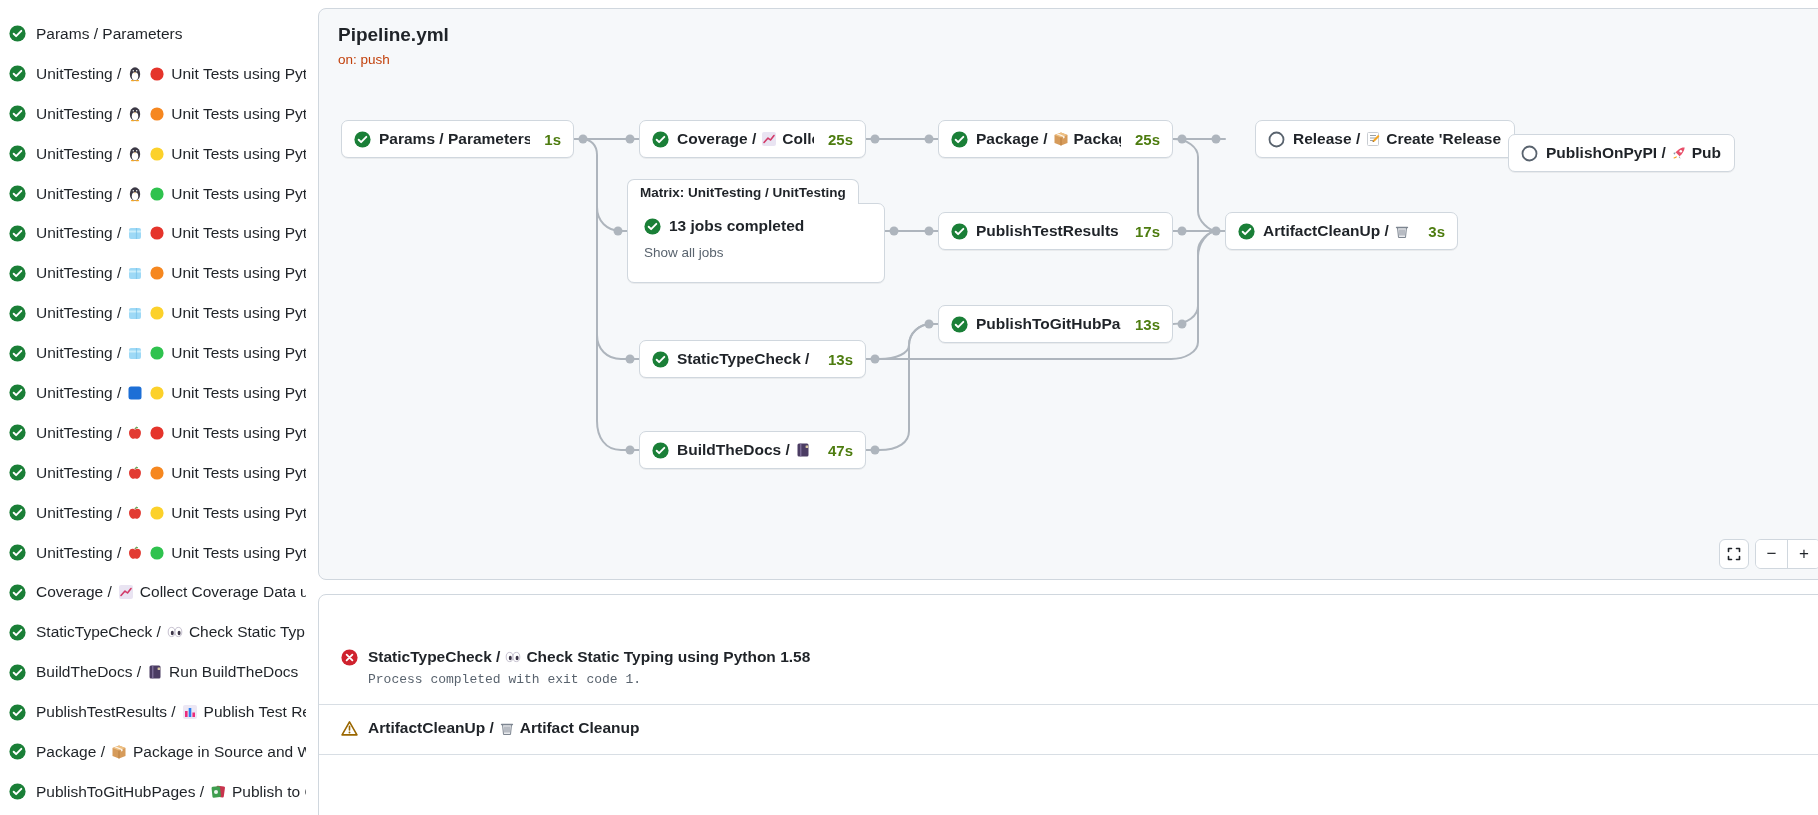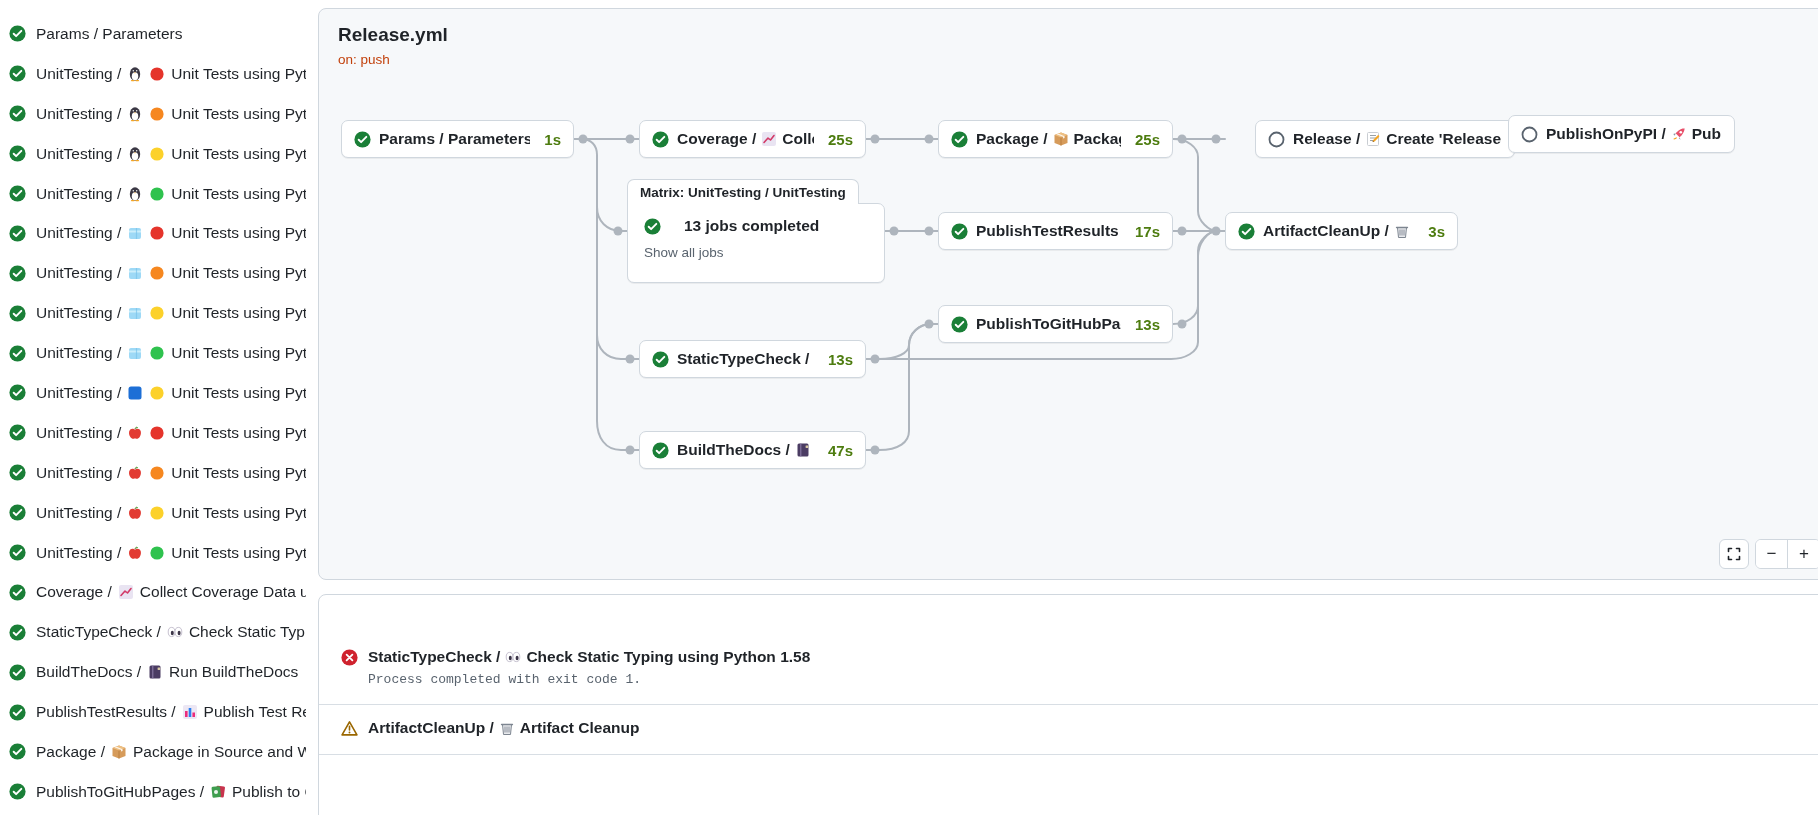--- a/index.html
+++ b/index.html
@@ -19,21 +19,21 @@
   .gp-title{position:absolute;left:19px;top:15px;font-size:19px;font-weight:700;color:#1f2328}
   .gp-trigger{position:absolute;left:19px;top:43px;font-size:13.5px;color:#c2410c}
   #edges{position:absolute;left:0;top:0;width:1520px;height:572px;pointer-events:none}
   .node{position:absolute;height:38px;background:#fff;border:1px solid #d0d7de;border-radius:7px;display:flex;align-items:center;gap:8px;padding:0 12px;box-shadow:0 1px 0 rgba(31,35,40,.06);cursor:pointer;z-index:2}
   .node-label{display:inline-flex;align-items:center;gap:5px;font-size:15.5px;font-weight:600;color:#1f2328;white-space:nowrap;overflow:hidden;flex:1;min-width:0}
   .lp{white-space:nowrap}
   .dur{font-size:15px;color:#4d7c0f;font-weight:700;flex:none;margin-left:auto;padding-left:6px}
 
   .matrix-tab{position:absolute;left:308px;top:170px;height:25px;background:#fff;border:1px solid #d0d7de;border-bottom:none;border-radius:7px 7px 0 0;padding:0 12px;display:flex;align-items:center;font-size:13.5px;font-weight:700;color:#1f2328;z-index:3;white-space:nowrap}
   .matrix-body{position:absolute;left:308px;top:194px;width:258px;height:80px;background:#fff;border:1px solid #d0d7de;border-radius:0 7px 7px 7px;padding:13px 16px;z-index:2;box-shadow:0 1px 0 rgba(31,35,40,.06)}
-  .matrix-row{display:flex;align-items:center;gap:23px;font-size:15.5px;font-weight:600;color:#1f2328}
+  .matrix-row{display:flex;align-items:center;gap:8px;font-size:15.5px;font-weight:600;color:#1f2328}
   .show-link{margin-top:10px;font-size:13.5px;color:#59636e;cursor:pointer}
 
   .zoomctrl-fs{position:absolute;left:1400px;top:530px;width:30px;height:30px;background:#fff;border:1px solid #d0d7de;border-radius:6px;display:flex;align-items:center;justify-content:center;cursor:pointer;z-index:4}
   .zoomctrl-group{position:absolute;left:1436px;top:530px;height:30px;display:flex;border:1px solid #d0d7de;border-radius:6px;background:#fff;overflow:hidden;z-index:4}
   .zoomctrl-group button{width:32px;height:28px;border:none;background:#fff;font-size:17px;color:#1f2328;cursor:pointer;font-family:inherit}
   .zoomctrl-group button:first-child{border-right:1px solid #d0d7de}
 
   
   .annotations{position:absolute;left:318px;top:594px;width:1520px;height:240px;background:#fff;border:1px solid #d0d7de;border-radius:8px 8px 0 0}
   .ann-header{padding:20px 22px 0}
@@ -494,21 +494,21 @@
             <rect x="2" y="2.5" width="8.5" height="11" rx="1.2" fill="#3f9e4f" transform="rotate(-6 6 8)"></rect>
             <circle cx="6" cy="8" r="2" fill="#fff" opacity=".9"></circle>
           </svg>
         </span>
         <span class="lp">Publish to G...</span>
       </span>
     </div>
   </aside>
 
 <section class="graph-panel">
-  <div class="gp-title">Release.yml</div>
+  <div class="gp-title">Pipeline.yml</div>
   <div class="gp-trigger">on: push</div>
 
   <svg id="edges" viewBox="0 0 1520 572">
     <g stroke="#aeb5bd" stroke-width="2" fill="none" stroke-linecap="round">
       <path d="M255,130 H320"></path>
       <path d="M255,130 H262 C272,130 278,136 278,146 V412 C278,428 286,441 302,441 H320"></path>
       <path d="M278,198 C278,212 288,222 302,222 H308"></path>
       <path d="M278,326 C278,340 288,350 302,350 H320"></path>
       <path d="M547,130 H619"></path>
       <path d="M566,222 H619"></path>
@@ -623,21 +623,21 @@
             <svg viewBox="0 0 16 16">
               <rect x="2.5" y="1.5" width="11" height="13" rx="1" fill="#fff" stroke="#c9cdd2"></rect>
               <path d="M5 4.5h6M5 7h6M5 9.5h3" stroke="#9aa0a6" stroke-width="1"></path>
               <path d="M14 6 9.6 10.4l-2 .6.6-2L12.5 4.5c.4-.4 1.1-.4 1.5 0 .4.4.4 1.1 0 1.5z" fill="#f5a623"></path>
               <path d="M7.6 11 9 10.6 8 9.6z" fill="#5f4425"></path>
             </svg>
           </span>
           <span class="lp">Create 'Release P...</span>
         </span>
       </div>
-      <div class="node" style="left: 1189px; top: 106px; width: 227px;">
+      <div class="node" style="left: 1189px; top: 125px; width: 227px;">
         <span class="ic" style="width:17px;height:17px">
           <svg viewBox="0 0 16 16">
             <circle cx="8" cy="8" r="6.6" fill="#fff" stroke="#59636e" stroke-width="1.7"></circle>
           </svg>
         </span>
         <span class="node-label">
           <span class="lp">PublishOnPyPI /</span>
           <span class="ic" style="width:16px;height:16px">
             <svg viewBox="0 0 16 16">
               <path d="M13.8 2.2c-3 .2-5.5 1.4-7.3 3.2L4.6 7.3l4 4 1.9-1.9c1.8-1.8 3-4.3 3.2-7.3z" fill="#e8506a"></path>

